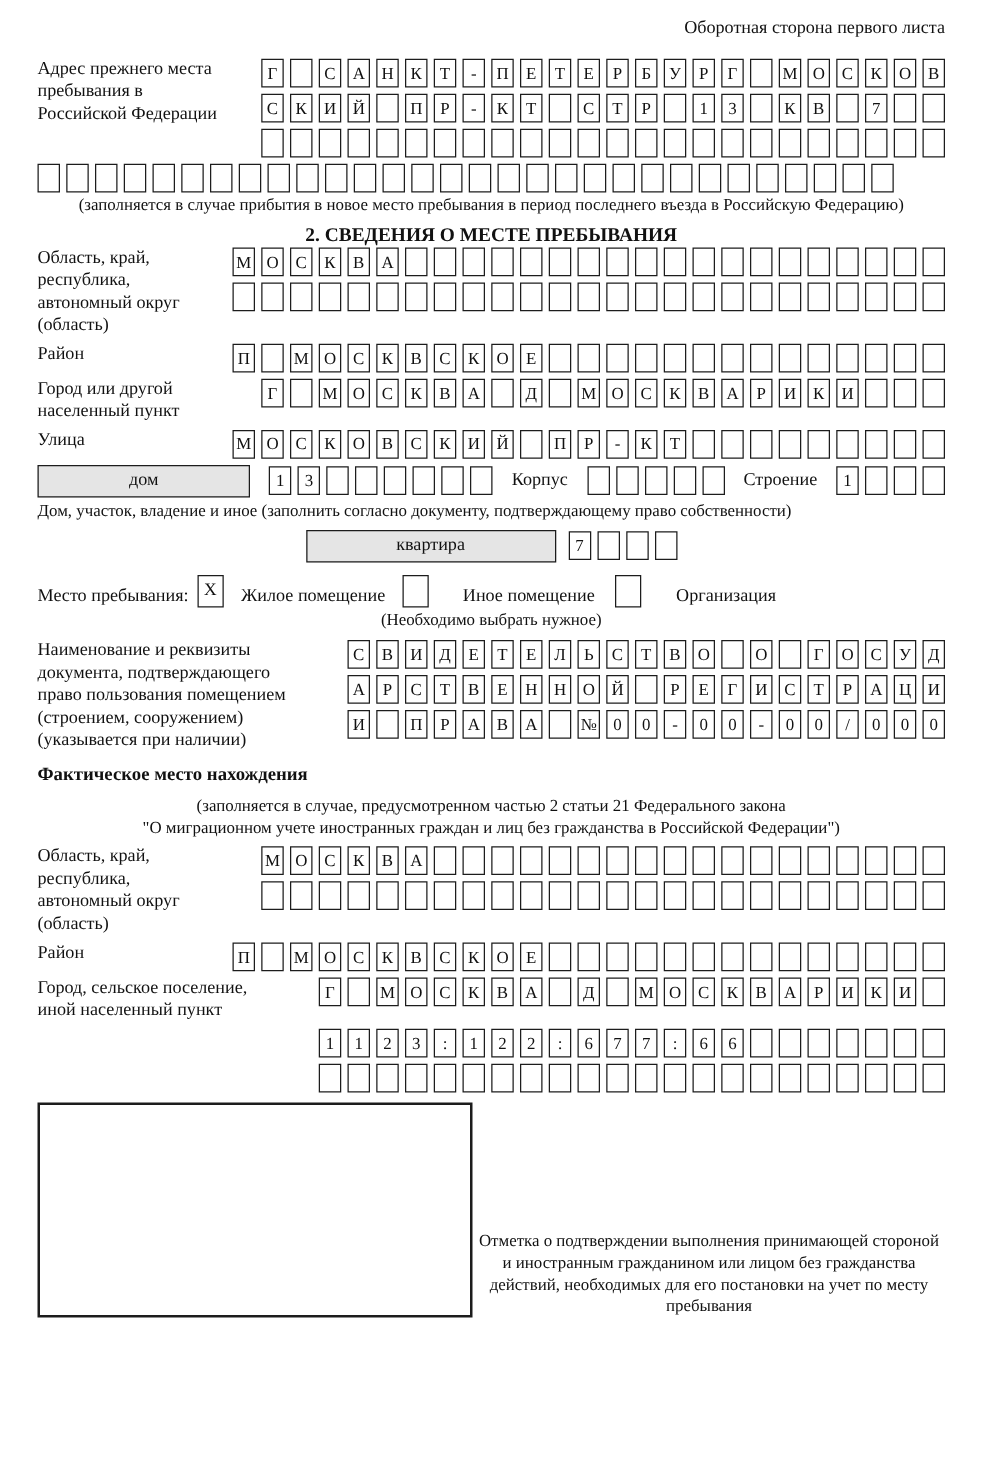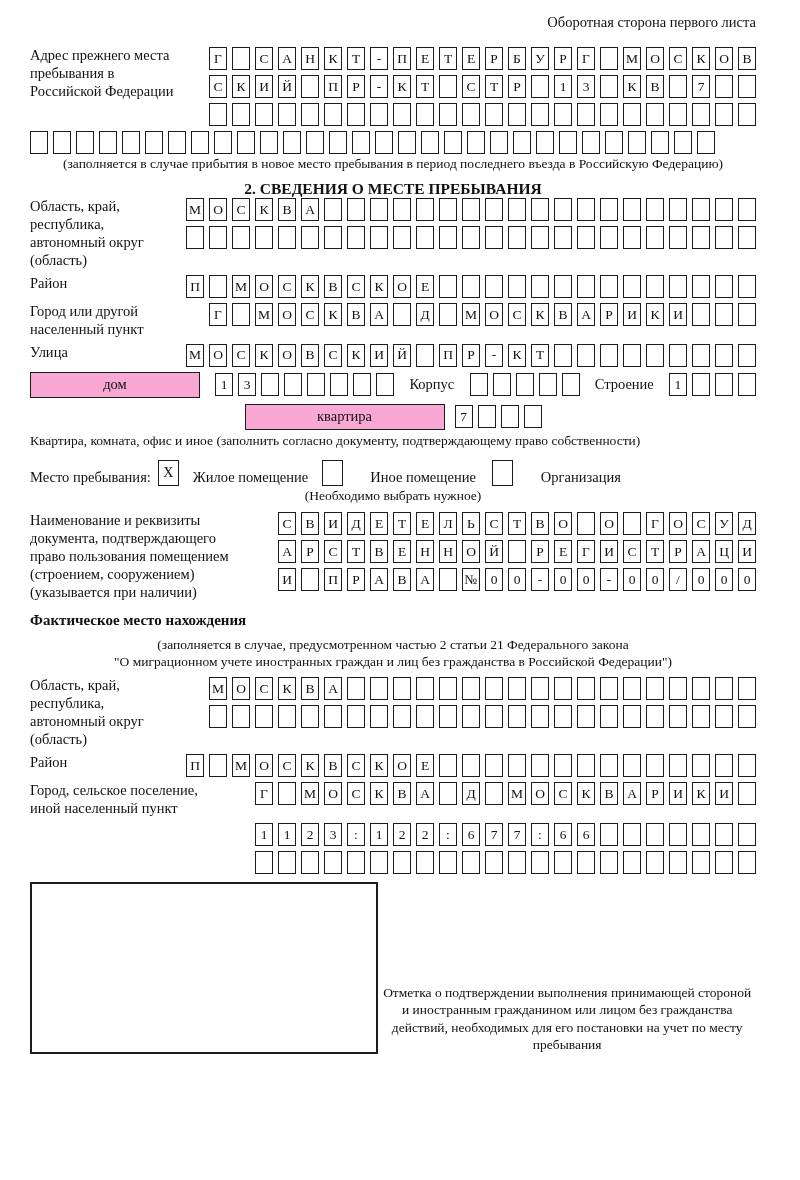--- a/index.html
+++ b/index.html
@@ -12,21 +12,21 @@
   .grid{display:flex;gap:5px;justify-content:flex-end;}
   .grid.left{justify-content:flex-start;}
   .cbox{box-sizing:content-box;width:16px;height:21px;border:1.6px solid #1c1c1c;
         display:inline-flex;align-items:center;justify-content:center;
         font-size:13.5px;line-height:1;flex:none;background:#fff;}
   .caption{font-size:13.5px;line-height:1.25;}
   .center{text-align:center;}
   .h2{font-weight:bold;text-align:center;font-size:15.5px;margin:7px 0 0;}
   .h3{font-weight:bold;text-align:left;font-size:15px;margin:10px 0 8px;}
   .widebox{box-sizing:border-box;border:1.6px solid #1c1c1c;height:26px;display:flex;
-           align-items:center;justify-content:center;font-size:14.5px;flex:none;background:#f9a8d4;}
+           align-items:center;justify-content:center;font-size:14.5px;flex:none;background:#e5e5e5;}
   .houserow{display:flex;align-items:center;justify-content:space-between;margin-bottom:3px;}
   .inlab{font-size:14.5px;flex:none;}
   .stayrow{display:flex;align-items:flex-end;margin:10px 0 2px;}
   .chk{box-sizing:content-box;width:19px;height:24px;border:1.6px solid #1c1c1c;display:inline-flex;
        align-items:center;justify-content:center;font-size:14px;flex:none;background:#fff;}
   .stampwrap{display:flex;flex-direction:row;align-items:flex-end;margin-top:8px;}
   .stampbox{box-sizing:border-box;width:356px;height:172px;border:2px solid #1c1c1c;background:#fff;}
   .stampcap{width:386px;text-align:center;font-size:13.5px;line-height:1.3;margin-top:6px;}
   .mb0{margin-bottom:2px;}
 </style>
@@ -335,31 +335,31 @@
         <span class="cbox"></span>
       </div>
     <div class="inlab">Строение</div>
     <div class="grid">
         <span class="cbox">1</span>
         <span class="cbox"></span>
         <span class="cbox"></span>
         <span class="cbox"></span>
       </div>
   </div>
+  <div class="caption">Дом, участок, владение и иное (заполнить согласно документу, подтверждающему право собственности)</div>
 
   <div class="houserow" style="justify-content:center;gap:10px;margin-top:6px">
     <div class="widebox" style="width:200px">квартира</div>
     <div class="grid">
         <span class="cbox">7</span>
         <span class="cbox"></span>
         <span class="cbox"></span>
         <span class="cbox"></span>
       </div>
   </div>
-  <div class="caption">Квартира, комната, офис и иное (заполнить согласно документу, подтверждающему право собственности)</div>
 
   <div class="stayrow">
     <span class="inlab">Место пребывания:</span>
     <span class="chk" style="margin-left:7px">X</span>
     <span class="inlab" style="margin-left:14px">Жилое помещение</span>
     <span class="chk" style="margin-left:14px"></span>
     <span class="inlab" style="margin-left:27px">Иное помещение</span>
     <span class="chk" style="margin-left:16px"></span>
     <span class="inlab" style="margin-left:28px">Организация</span>
   </div>

